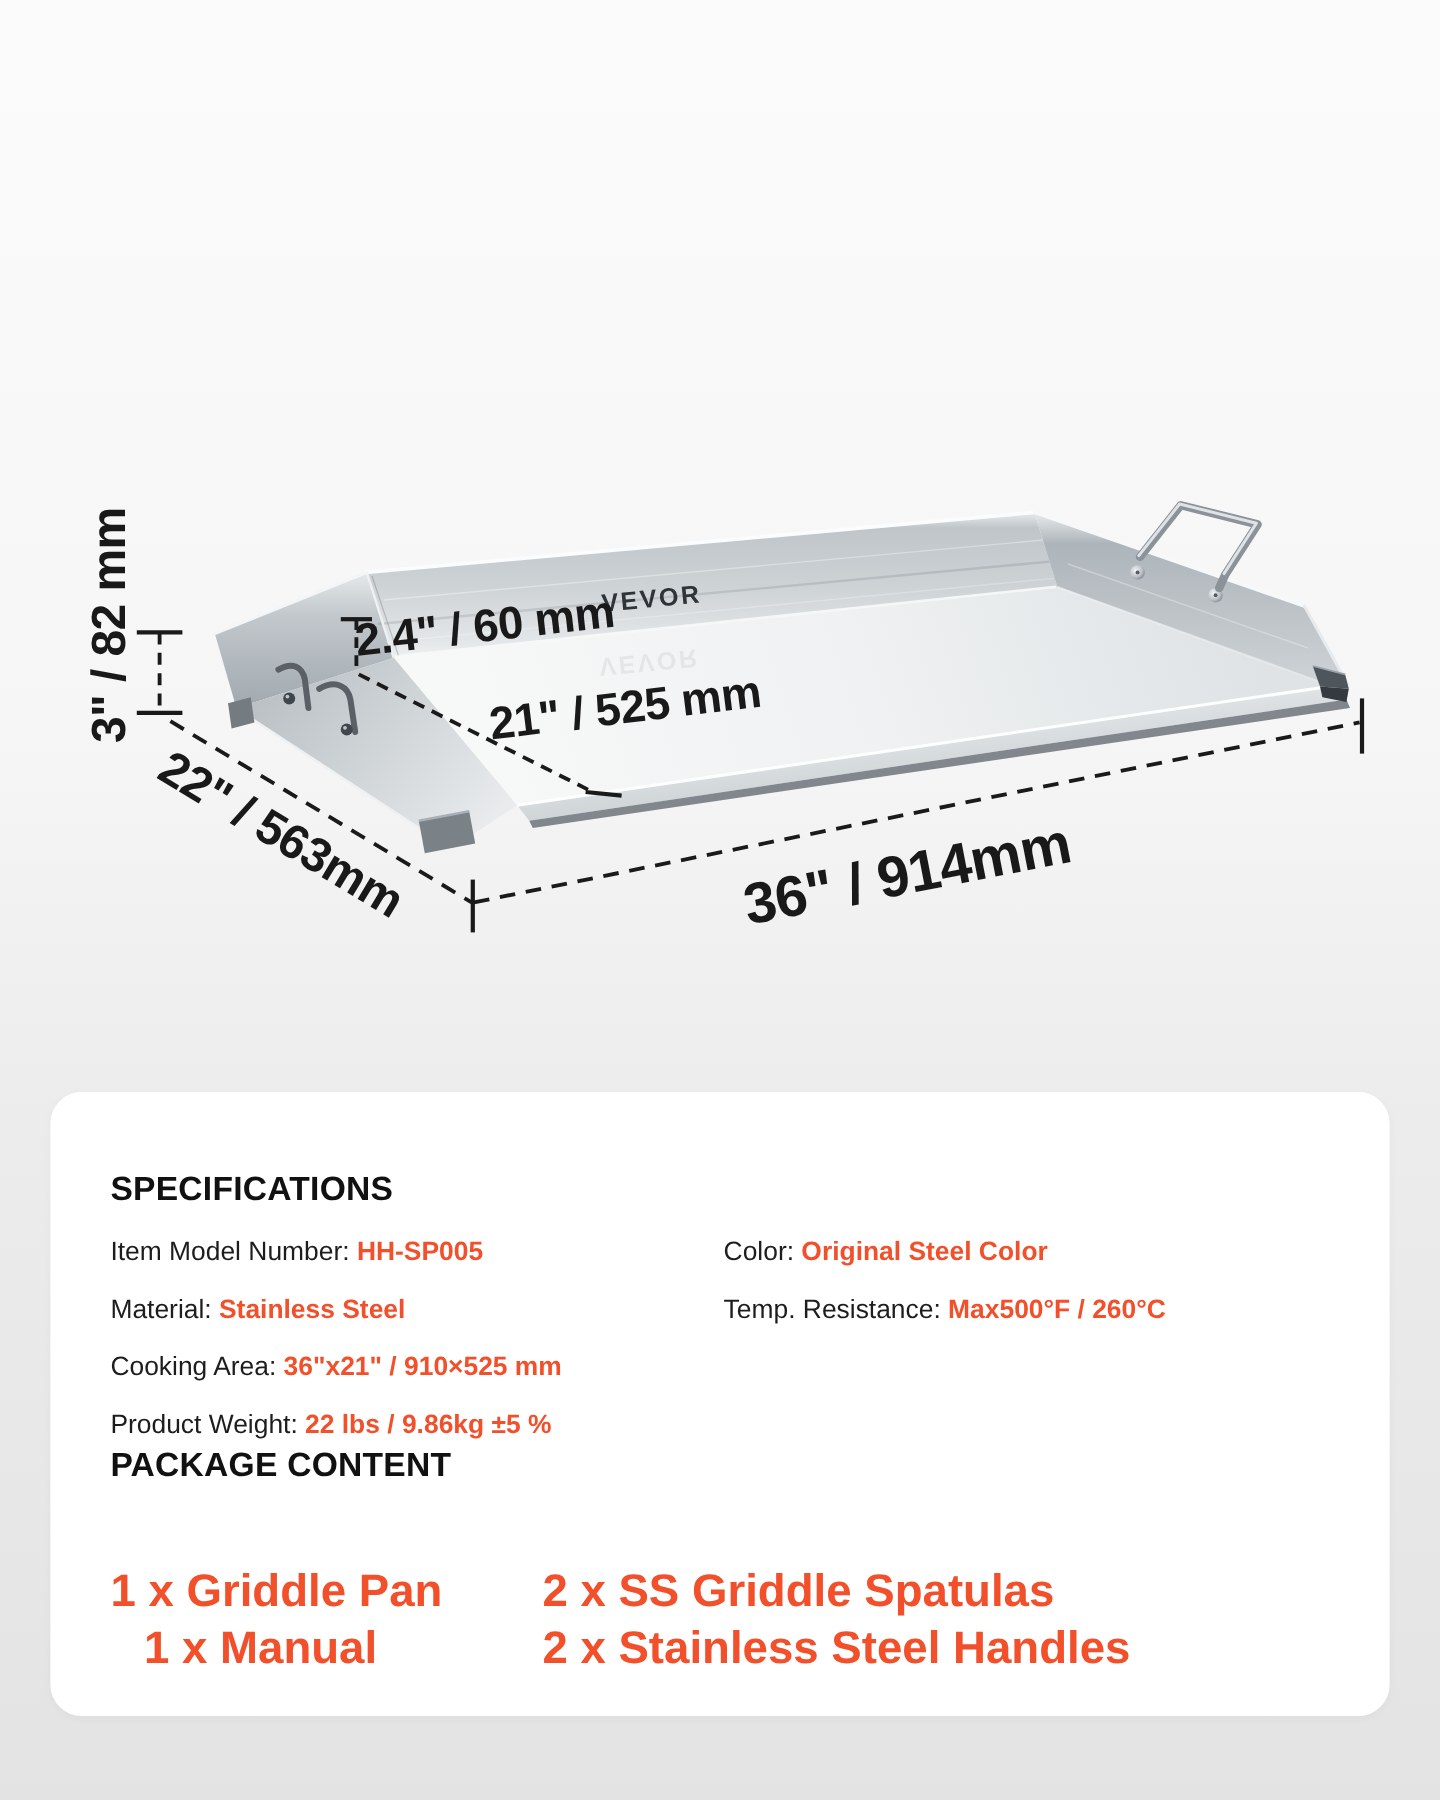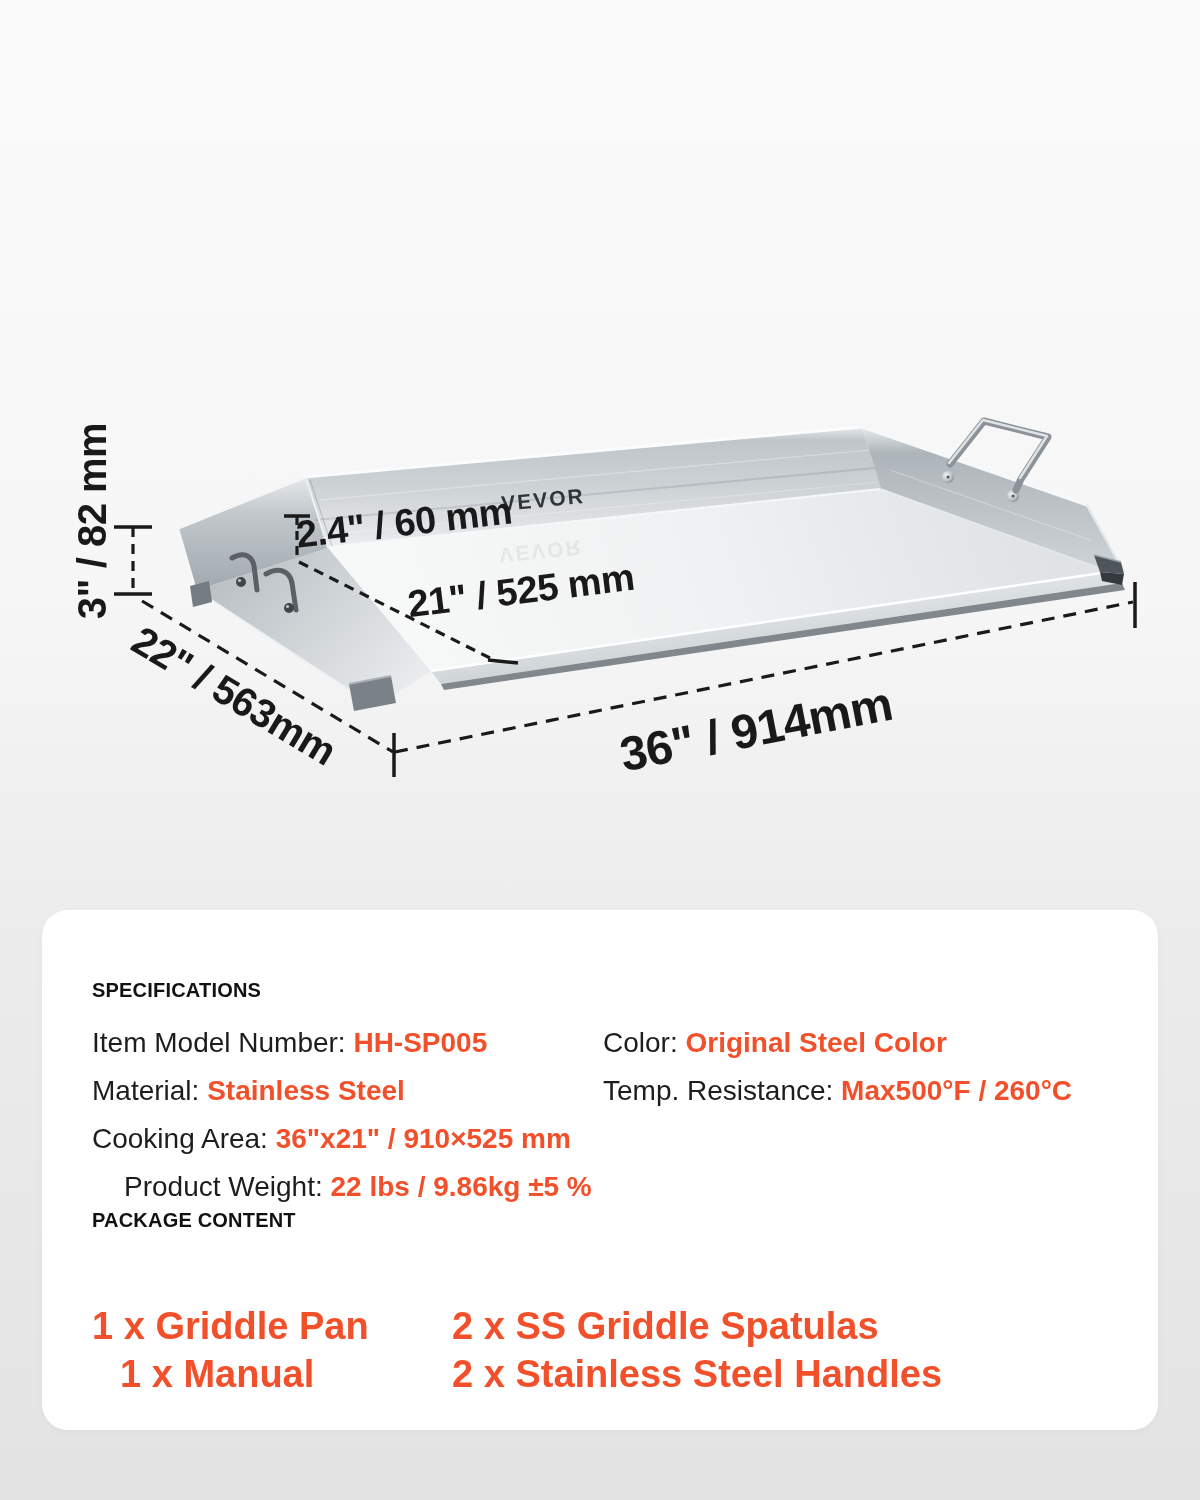--- a/index.html
+++ b/index.html
@@ -6,23 +6,23 @@
   body{font-family:"Liberation Sans",sans-serif;}
   .canvas{position:relative;width:1200px;height:1500px;overflow:hidden;
     background:linear-gradient(180deg,#fbfbfb 0%,#f6f6f7 40%,#ececed 62%,#e3e3e4 100%);}
   .figure-svg{position:absolute;left:0;top:0;width:1200px;height:880px;}
   .dim-label{position:absolute;color:#191919;font-weight:700;letter-spacing:-0.5px;
     white-space:nowrap;transform-origin:center center;}
   .brand{position:absolute;color:#2f3438;font-weight:700;letter-spacing:2px;
     white-space:nowrap;transform-origin:center center;}
   .card{position:absolute;left:42px;top:910px;width:1116px;height:520px;background:#ffffff;
     border-radius:26px;box-shadow:0 2px 8px rgba(0,0,0,0.03);}
-  .sec-title{position:absolute;font-size:20px;line-height:31px;font-weight:700;color:#111111;
+  .sec-title{position:absolute;font-size:28px;line-height:31px;font-weight:700;color:#111111;
     letter-spacing:0.2px;white-space:nowrap;}
-  .spec-cell{position:absolute;font-size:28px;line-height:30px;color:#1d1d1d;white-space:nowrap;}
+  .spec-cell{position:absolute;font-size:22px;line-height:30px;color:#1d1d1d;white-space:nowrap;}
   .spec-cell .val{color:#F2502B;font-weight:700;}
   .pkg-item{position:absolute;font-size:38px;line-height:30px;color:#F2502B;font-weight:700;white-space:nowrap;}
 </style>
 </head>
 <body>
 
 <div class="canvas">
 
   <svg class="figure-svg" viewBox="0 0 1200 880" aria-hidden="true">
     <defs>
@@ -167,21 +167,21 @@
   </div>
   <div class="spec-cell" style="left:603px;top:1028px;">
     <span>Color: </span><span class="val">Original Steel Color</span>
   </div>
   <div class="spec-cell" style="left:603px;top:1076px;">
     <span>Temp. Resistance: </span><span class="val">Max500°F / 260°C</span>
   </div>
   <div class="spec-cell" style="left:92px;top:1124px;">
     <span>Cooking Area: </span><span class="val">36"x21" / 910×525 mm</span>
   </div>
-  <div class="spec-cell" style="left:92px;top:1172px;margin-left:32px;">
+  <div class="spec-cell" style="left:92px;top:1172px;">
     <span>Product Weight: </span><span class="val">22 lbs / 9.86kg ±5 %</span>
   </div>
 
   <div class="sec-title" style="left:92px;top:1205px;">PACKAGE CONTENT</div>
 
   <div class="pkg-item" style="left:92px;top:1311px;">1 x Griddle Pan</div>
   <div class="pkg-item" style="left:452px;top:1311px;">2 x SS Griddle Spatulas</div>
   <div class="pkg-item" style="left:92px;top:1359px;margin-left:28px;">1 x Manual</div>
   <div class="pkg-item" style="left:452px;top:1359px;">2 x Stainless Steel Handles</div>
 

